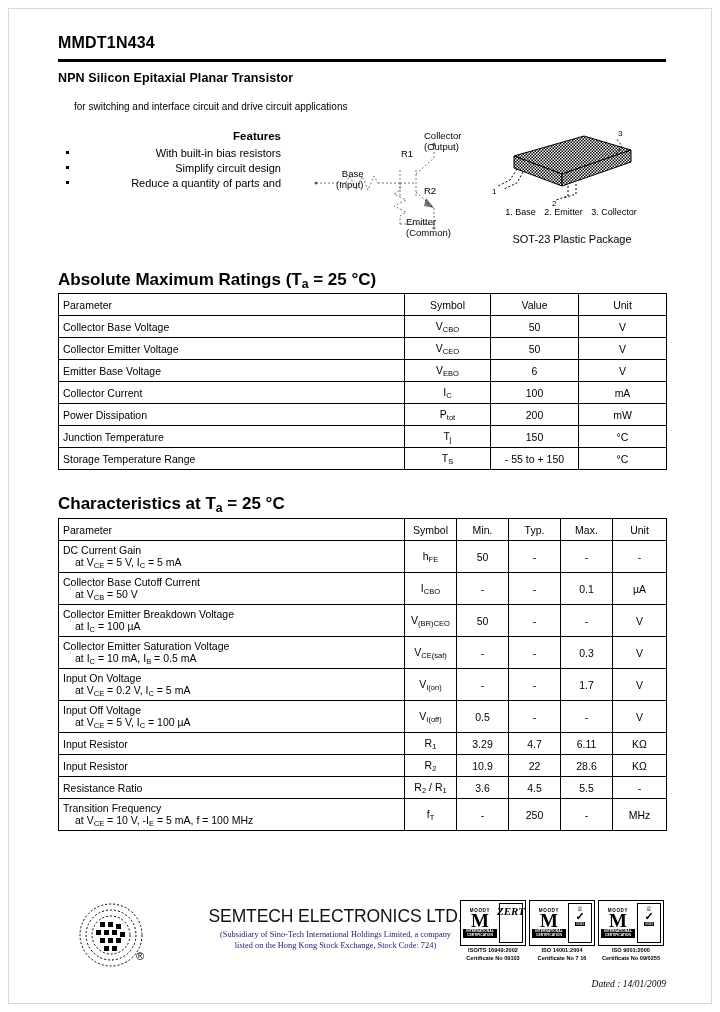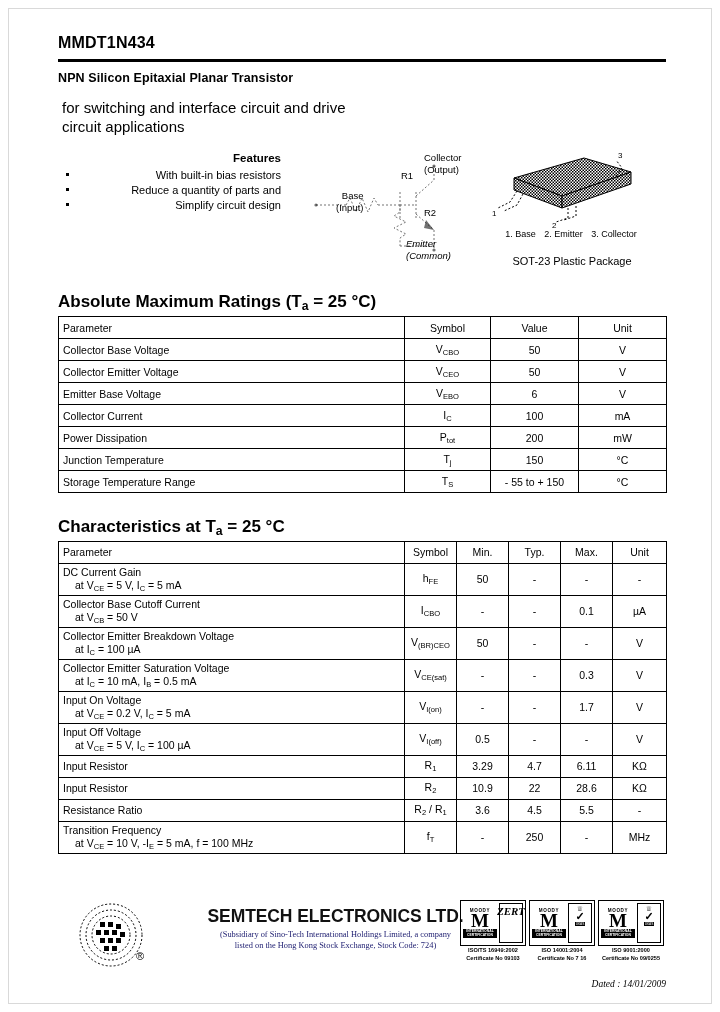--- a/index.html
+++ b/index.html
@@ -39,23 +39,23 @@
     background: #000;
     margin: 0 0 9px 0;
   }
   .subtitle {
     font-size: 12.5px;
     font-weight: bold;
     margin: 0 0 13px 0;
     letter-spacing: 0.1px;
   }
   .intro {
-    font-size: 15px;
+    font-size: 10px;
     line-height: 1.28;
-    margin: 4px;
+    margin: 16px;
     max-width: 300px;
   }
 
   
   .band {
     position: relative;
     height: 120px;
     margin-top: 16px;
   }
   .features {
@@ -91,21 +91,21 @@
   .schematic .lbl {
     position: absolute;
     font-size: 9.5px;
     line-height: 1.18;
     white-space: nowrap;
   }
   .lbl-base { left: 60px; top: 40px; text-align: right; }
   .lbl-r1   { left: 125px; top: 20px; }
   .lbl-r2   { left: 148px; top: 57px; }
   .lbl-coll { left: 148px; top: 2px; }
-  .lbl-emit { left: 130px; top: 88px; font-style: italic; }
+  .lbl-emit { left: 130px; top: 88px; }
 
   
   .package {
     position: absolute;
     left: 418px; top: -2px;
     width: 190px; height: 118px;
   }
   .pkg-pins {
     position: absolute;
     left: 0; top: 79px;
@@ -188,21 +188,21 @@
     font-size: 11px;
   }
   .company {
     position: absolute;
     left: 105px; top: 6px;
     width: 345px;
     text-align: center;
   }
   .company-name {
     font-size: 17.5px;
-    font-weight: bold;
+    font-weight: normal;
     letter-spacing: -0.1px;
     color: #111;
     margin: 0;
     white-space: nowrap;
   }
   .company-sub {
     font-family: "Liberation Serif", serif;
     font-size: 8.4px;
     line-height: 1.3;
     color: #1a1a6e;
@@ -306,25 +306,25 @@
 
     <div class="features">
       <div class="features-title">Features</div>
       <ul class="feat-list">
         <li>
           <span class="bullet"></span>
           <span>With built-in bias resistors</span>
         </li>
         <li>
           <span class="bullet"></span>
-          <span>Reduce a quantity of parts and</span>
+          <span>Simplify circuit design</span>
         </li>
         <li>
           <span class="bullet"></span>
-          <span>Simplify circuit design</span>
+          <span>Reduce a quantity of parts and</span>
         </li>
       </ul>
     </div>
 
     <div class="schematic">
       <svg width="200" height="118" viewBox="0 0 200 118">
         <g stroke="#000" stroke-width="1" fill="none" opacity="0.55" stroke-dasharray="2 2">
 
           <line x1="40" y1="55" x2="70" y2="55"></line>
 

